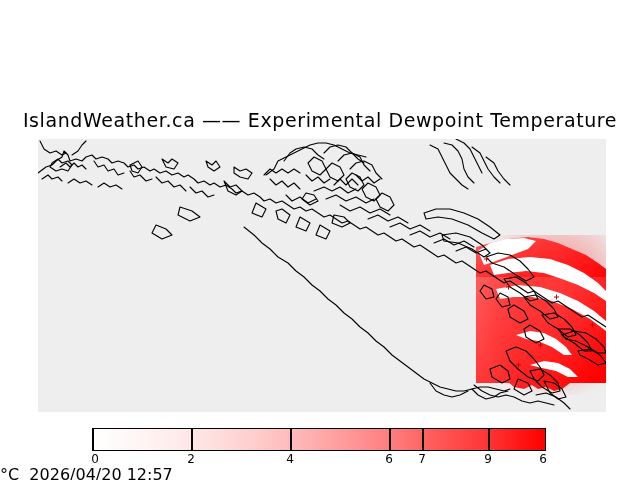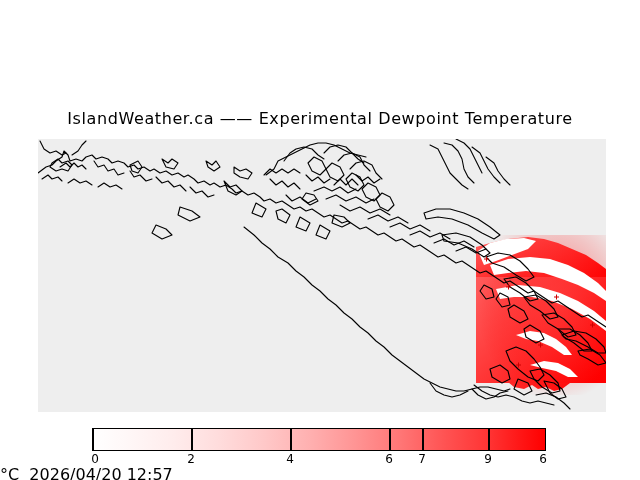--- a/index.html
+++ b/index.html
@@ -24,21 +24,21 @@
   }
 
   
   #map-title {
     position: absolute;
     left: 0;
     top: 109px;
     width: 640px;
     text-align: center;
     font-family: "DejaVu Sans", sans-serif;
-    font-size: 16px;
+    font-size: 19px;
     letter-spacing: 0.6px;
     color: #000000;
     white-space: pre;
   }
 
   
   #map-plot {
     position: absolute;
     left: 38px;
     top: 139px;

